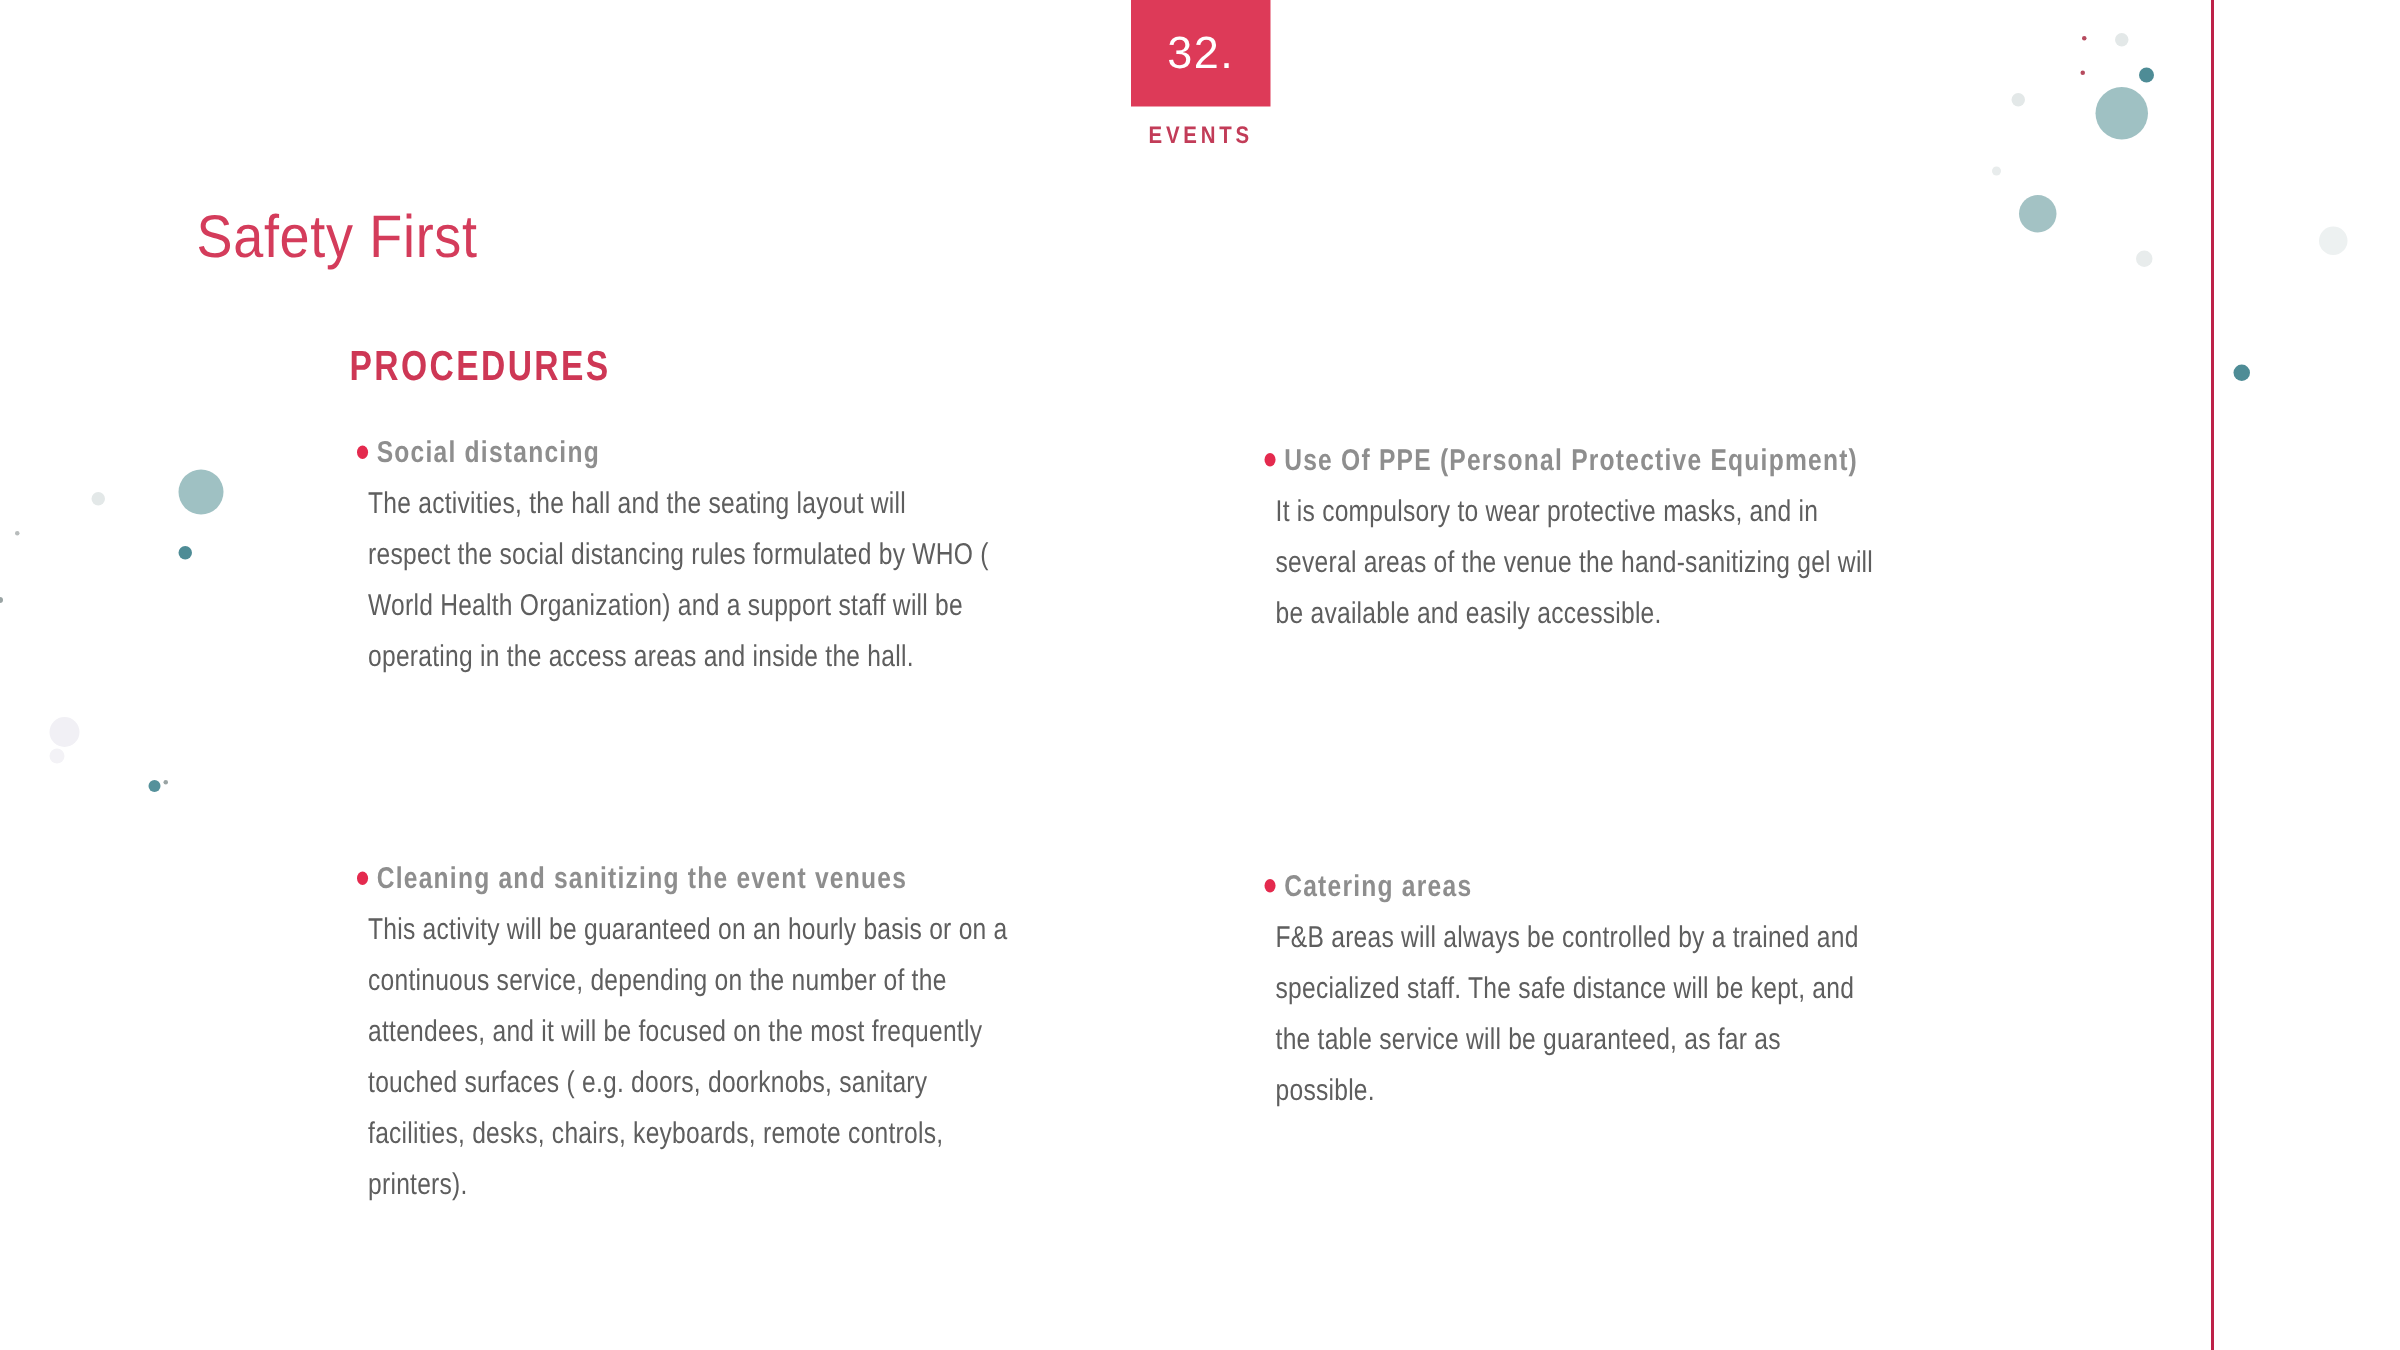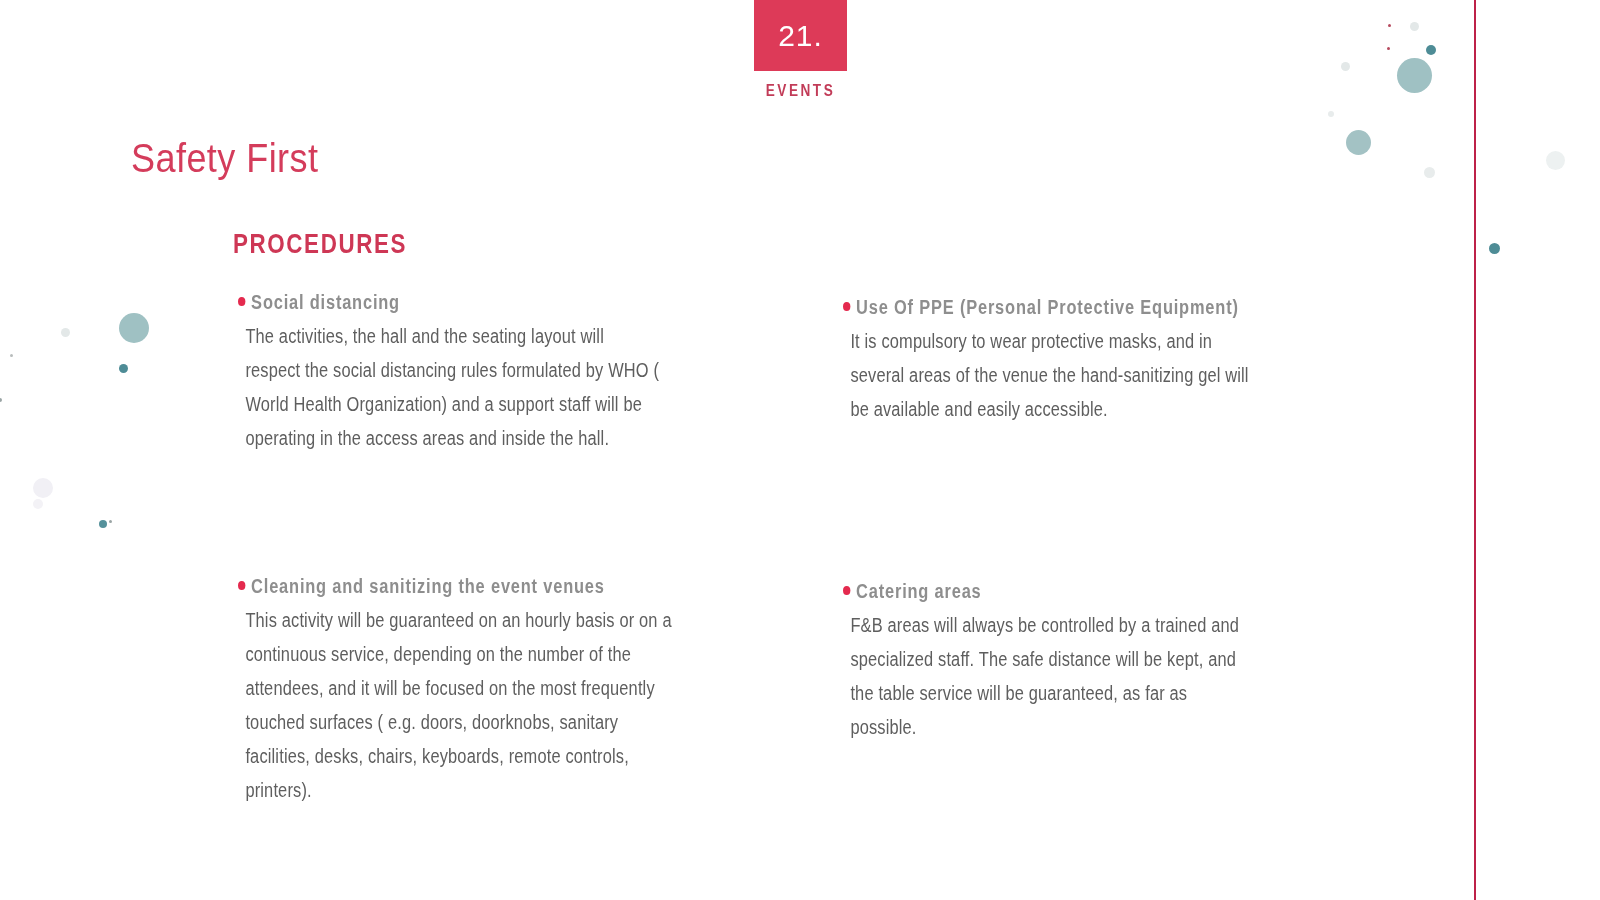--- a/index.html
+++ b/index.html
@@ -43,21 +43,21 @@
 
   
   .logo{position:absolute;left:0;top:790px;width:230px;height:100px;}
 </style>
 </head>
 <body>
 
 <div class="slide">
 
   <div class="page-tab">
-    <span>21.</span>
+    <span>32.</span>
   </div>
   <div class="events-label">EVENTS</div>
 
   <div class="title">Safety First</div>
   <div class="subtitle">PROCEDURES</div>
 
   <div class="section sec1">
     <div class="sec-heading">Social distancing</div>
     <div class="sec-body">The activities, the hall and the seating layout will
 respect the social distancing rules formulated by WHO (

